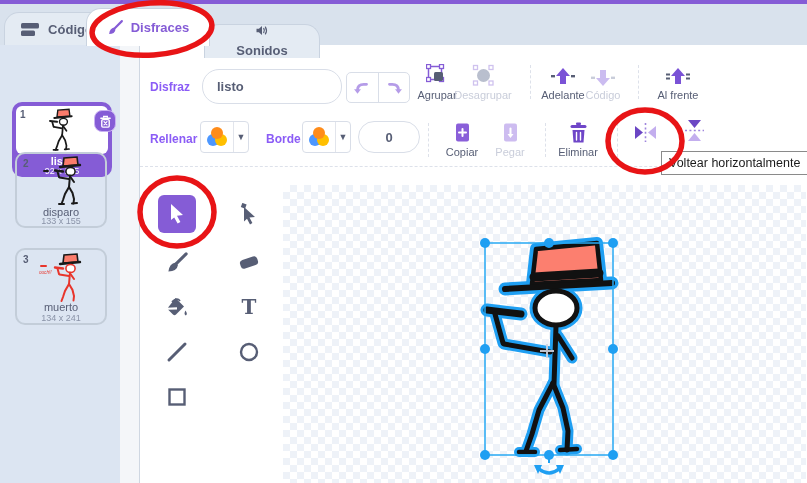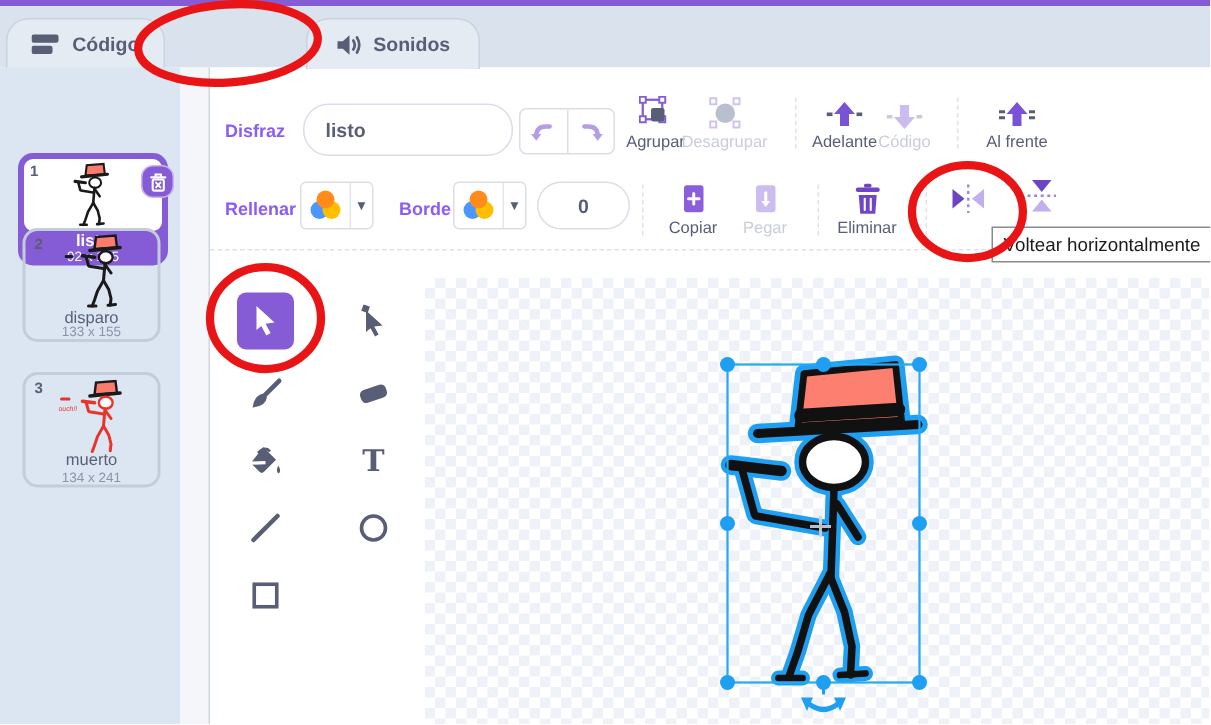--- a/index.html
+++ b/index.html
@@ -74,21 +74,28 @@
   <div class="abs" id="topbar"></div>
 
   <div class="abs" id="tabbar">
     <div class="tab inactive" style="left:4px;top:8px;width:104px;height:33px;">
       <svg width="20" height="16" viewBox="0 0 20 16">
         <rect x="0" y="1" width="18" height="5.5" rx="1.5" fill="#575e75"></rect>
         <rect x="0" y="8.5" width="14" height="5.5" rx="1.5" fill="#575e75"></rect>
       </svg>
       <span>Código</span>
     </div>
-    <div class="tab inactive" style="left:204px;top:8px;width:114px;height:33px;z-index:1;">
+    <div class="tab active" style="left:86px;top:4px;width:122px;height:37px;z-index:2;">
+      <svg width="17" height="17" viewBox="0 0 24 24">
+        <path d="M21,3 L11,13" stroke="#855cd6" stroke-width="3" stroke-linecap="round" fill="none"></path>
+        <path d="M10,12 Q4,13 3,21 Q11,21 12,15 Z" fill="#855cd6"></path>
+      </svg>
+      <span>Disfraces</span>
+    </div>
+    <div class="tab inactive" style="left:204px;top:20px;width:114px;height:33px;z-index:1;flex-direction:column;">
       <svg width="18" height="16" viewBox="0 0 18 16">
         <polygon points="1,5.5 4.5,5.5 9,1.5 9,14.5 4.5,10.5 1,10.5" fill="#575e75"></polygon>
         <path d="M11.5,5 Q13.5,8 11.5,11" stroke="#575e75" stroke-width="1.8" fill="none" stroke-linecap="round"></path>
         <path d="M14,3 Q17,8 14,13" stroke="#575e75" stroke-width="1.8" fill="none" stroke-linecap="round"></path>
       </svg>
       <span>Sonidos</span>
     </div>
   </div>
 
   <div class="abs" id="panel">

